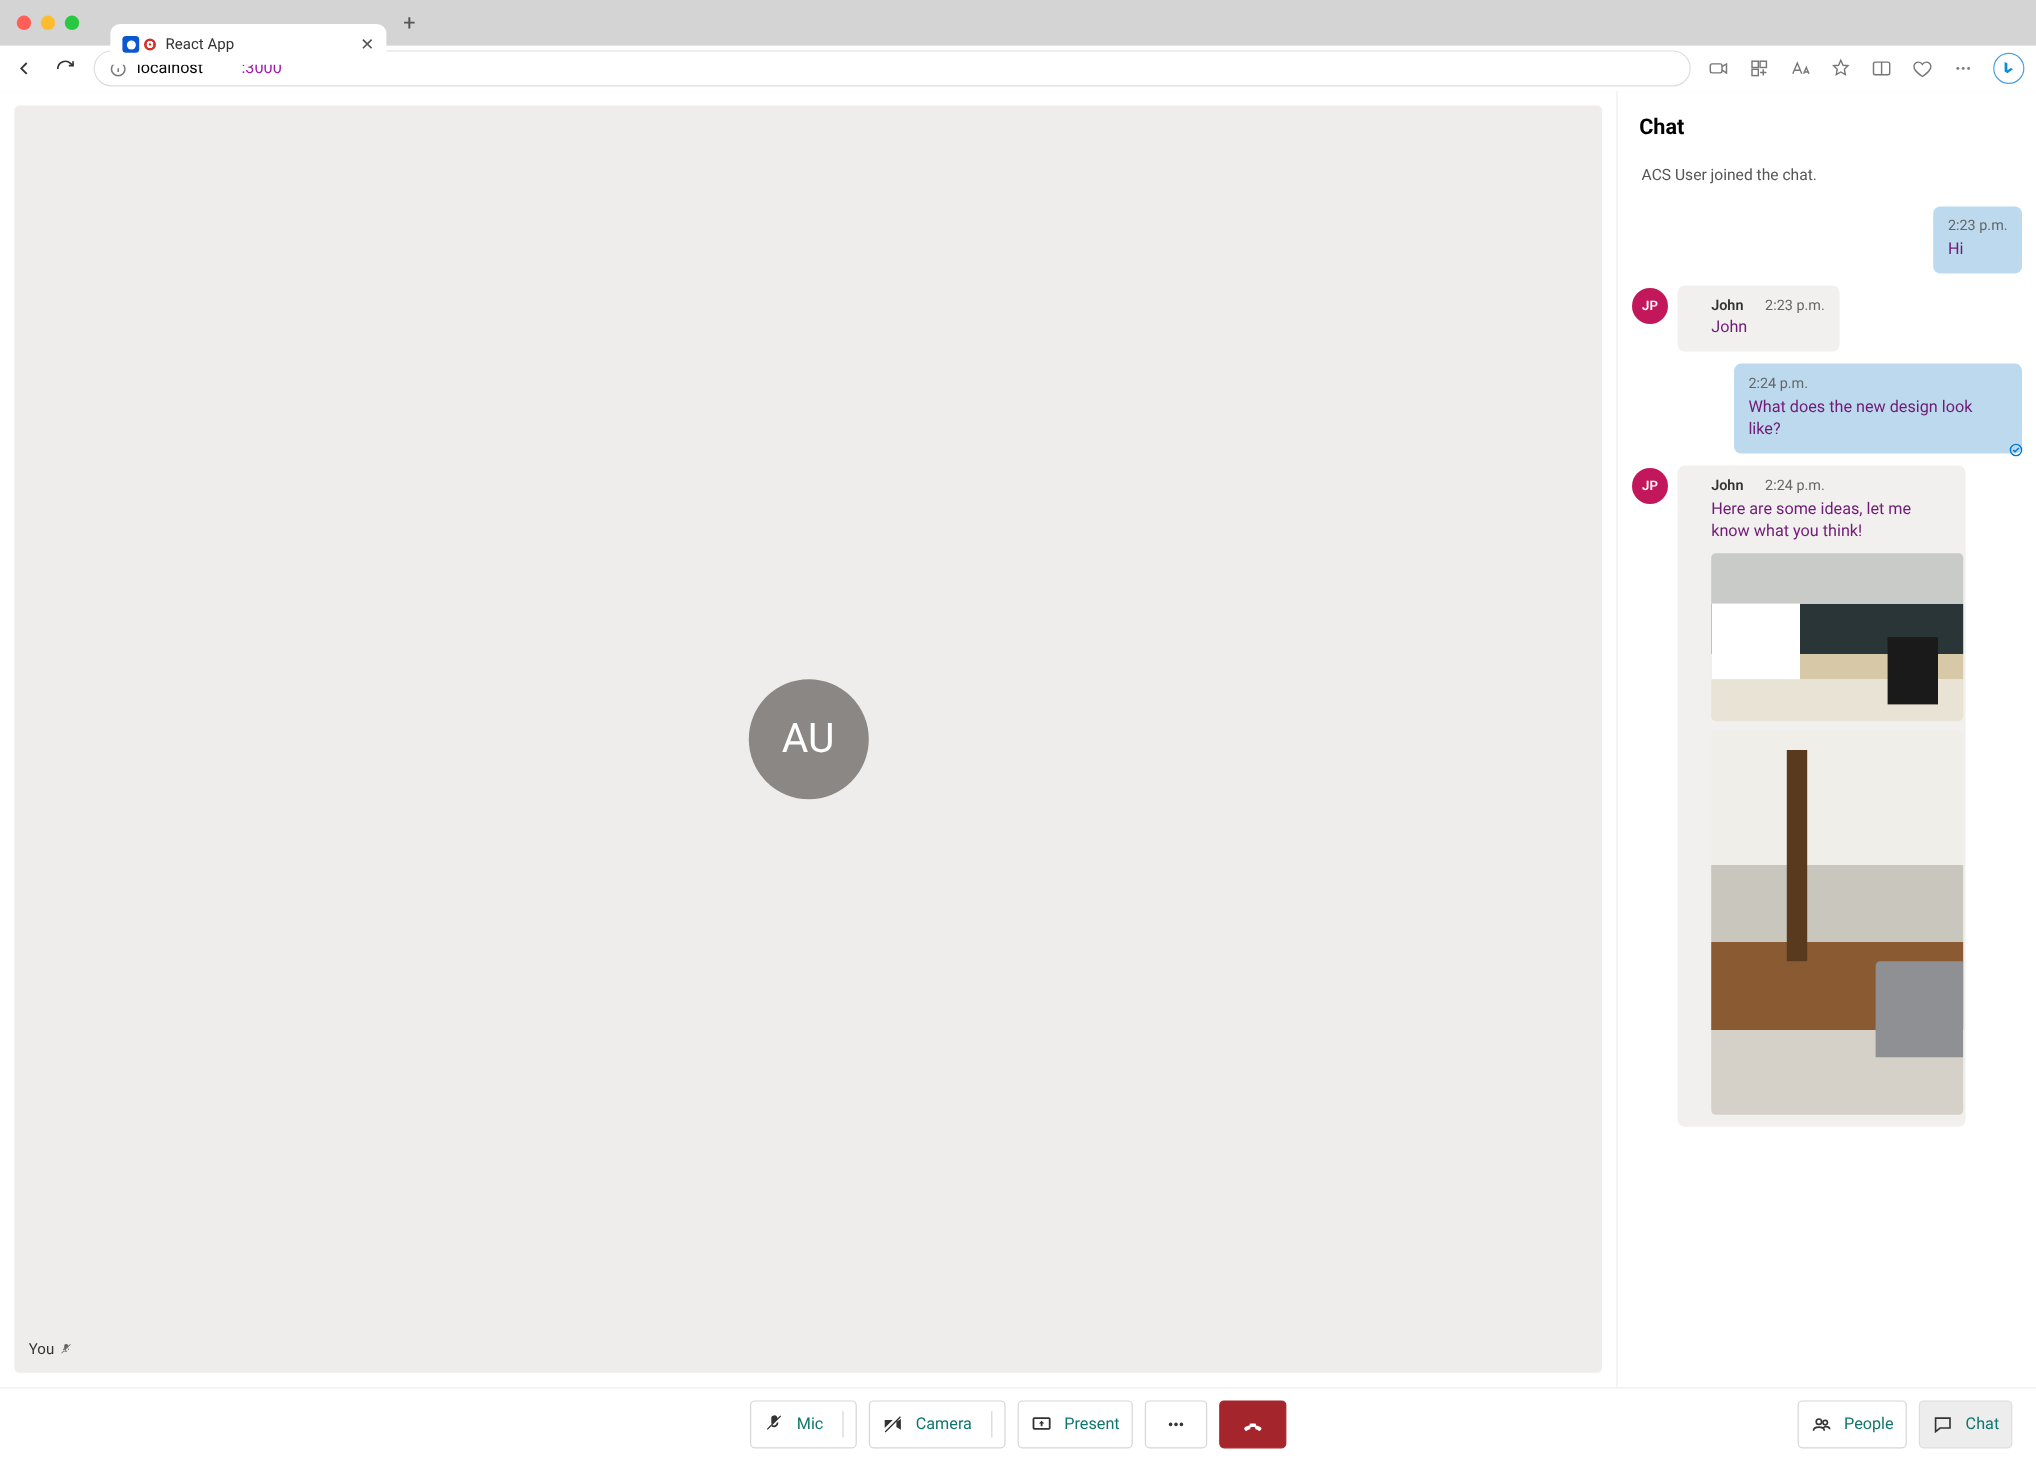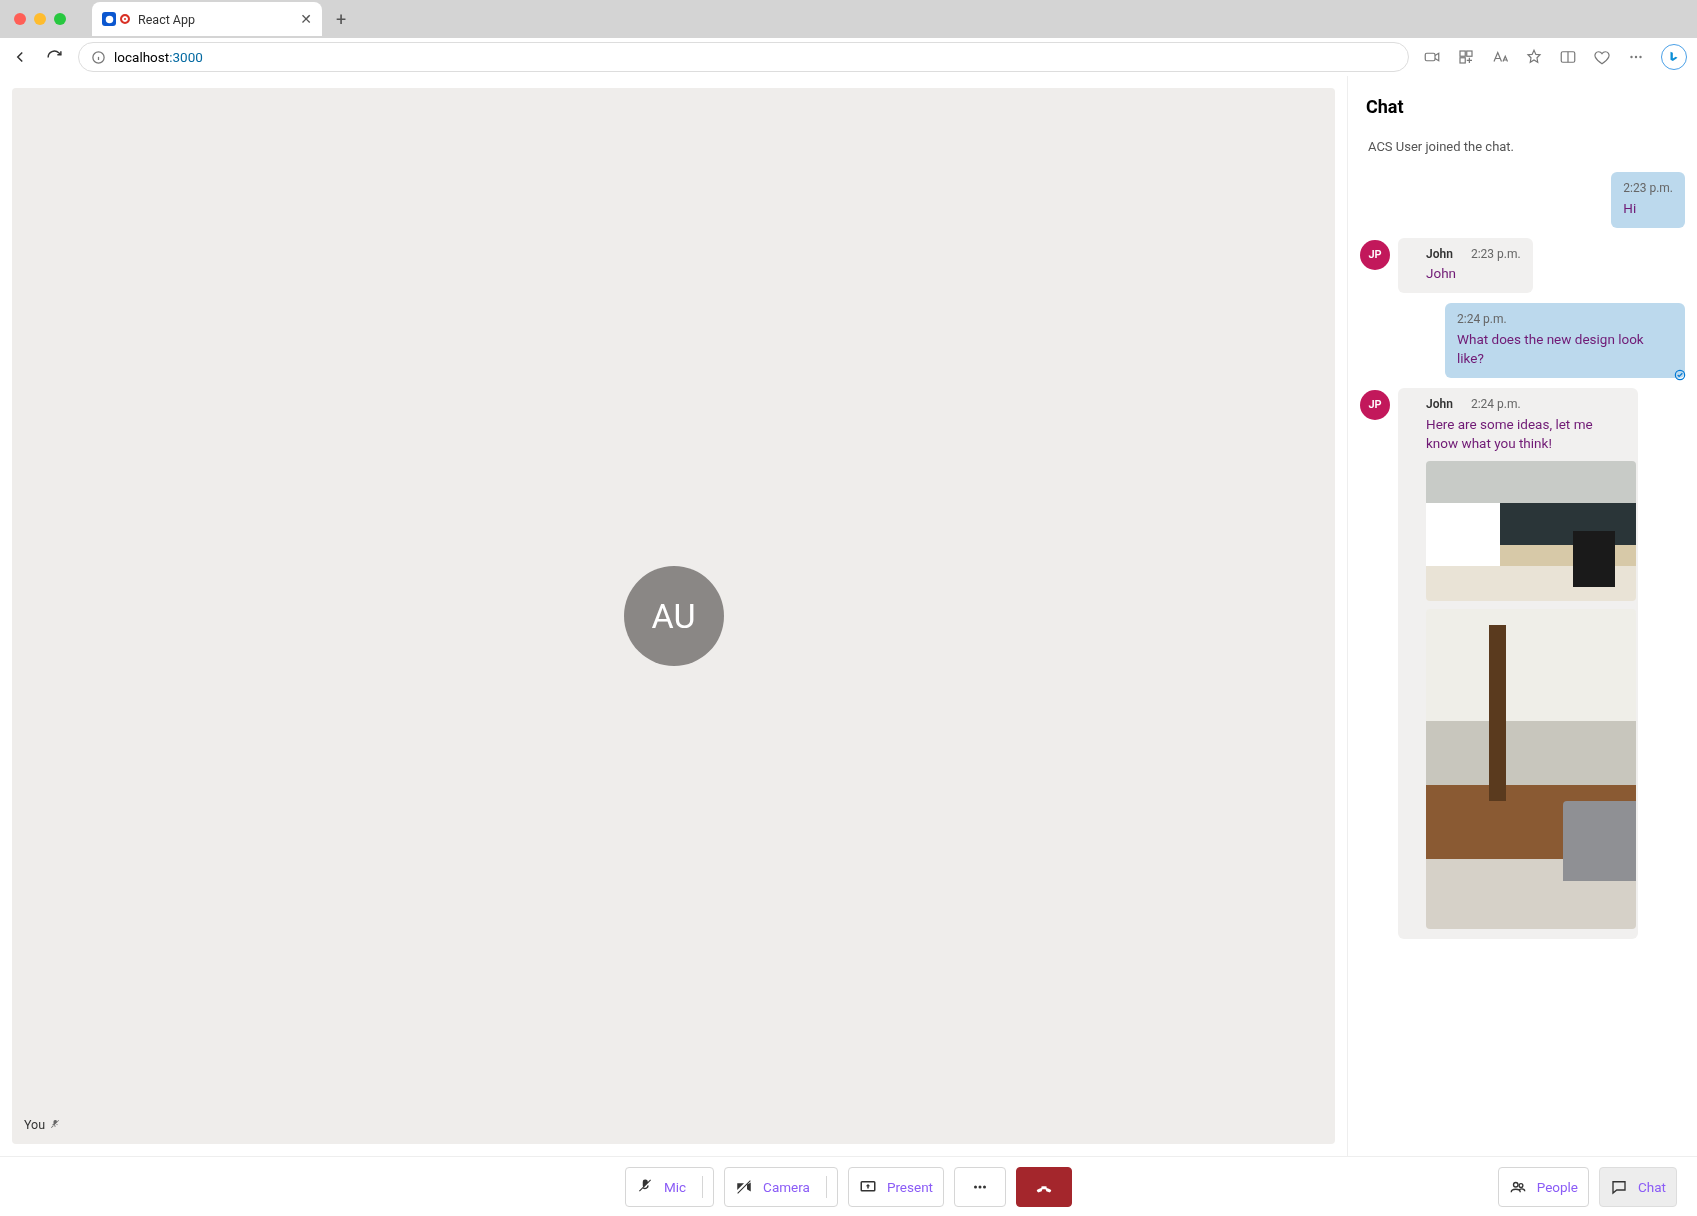--- a/index.html
+++ b/index.html
@@ -4,34 +4,34 @@
 <style>
 * { margin: 0; padding: 0; box-sizing: border-box; font-family: -apple-system, BlinkMacSystemFont, "Segoe UI", Roboto, sans-serif; }
 html, body { width: 1697px; height: 1216px; overflow: hidden; background: #fff; }
 
 
 .browser-chrome { width: 100%; height: 76px; background: #d4d4d4; border-bottom: 1px solid #ccc; }
 .tab-bar { height: 38px; display: flex; align-items: center; padding-left: 10px; gap: 6px; }
 .traffic-lights { display: flex; gap: 8px; margin-right: 20px; margin-left: 4px; }
 .tl { width: 12px; height: 12px; border-radius: 50%; }
 .tl.red { background: #ff5f57; } .tl.yellow { background: #febc2e; } .tl.green { background: #28c840; }
-.tab { background: #fff; border-radius: 8px 8px 0 0; height: 34px; width: 230px; display: flex; align-items: center; padding: 16px 10px; gap: 8px; font-size: 12.5px; color: #333; position: relative; top: 0; }
+.tab { background: #fff; border-radius: 8px 8px 0 0; height: 34px; width: 230px; display: flex; align-items: center; padding: 16px 10px; gap: 8px; font-size: 12.5px; color: #333; position: relative; top: 18px; }
 .tab-icons { display: flex; gap: 4px; align-items: center; }
 .tab-favicon { width: 14px; height: 14px; background: #0b57d0; border-radius: 3px; display:flex; align-items:center; justify-content:center; }
 .tab-record { width: 10px; height: 10px; border: 2px solid #d93025; border-radius: 50%; background:#d93025; box-shadow: inset 0 0 0 2px #fff; }
 .tab-title { flex: 1; }
 .tab-close { font-size: 14px; color: #555; cursor: pointer; }
 .new-tab { font-size: 18px; color: #555; margin-left: 8px; cursor:pointer; }
 
 .addr-bar { height: 38px; background: #fff; display: flex; align-items: center; padding: 0 10px; gap: 14px; }
 .addr-btn { width: 20px; height: 20px; display:flex; align-items:center; justify-content:center; color:#555; }
 .addr-field { flex: 1; height: 30px; border-radius: 15px; border: 1px solid #ddd; display: flex; align-items: center; padding: 0 12px; gap: 8px; font-size: 13.5px; color: #333; }
 .addr-secure { color: #777; }
 .addr-host { color: #000; }
-.addr-port { color: #0369a1; }
+.addr-port { color: #a21caf; padding-left: 32px; }
 .addr-right { display: flex; gap: 16px; align-items: center; color: #777; }
 .addr-right .icon-btn svg { width: 18px; height: 18px; }
 .bing { width: 26px; height: 26px; border-radius: 50%; border:1.5px solid #4aa0e7; display:flex; align-items:center; justify-content:center; color:#0b57d0; font-weight:bold; font-size:14px; }
 
 
 .app { width: 100%; height: calc(1216px - 76px); display: flex; flex-direction: column; background: #fff; }
 .app-body { flex: 1; display: flex; min-height: 0; }
 .video-area { flex: 1; background: #efedeb; margin: 12px; border-radius: 4px; position: relative; display:flex; align-items:center; justify-content:center; }
 .avatar-big { width: 100px; height: 100px; border-radius: 50%; background: #8a8785; display:flex; align-items:center; justify-content:center; color:#fff; font-size: 34px; font-weight: 400; }
 .you-label { position:absolute; left: 12px; bottom: 12px; font-size: 12.5px; color:#333; display:flex; align-items:center; gap:4px; }
@@ -58,21 +58,21 @@
 .read-mark svg { width: 14px; height: 14px; color: #0078d4; }
 
 .chat-input-wrap { padding: 10px 14px; }
 .chat-input { display:flex; align-items:center; border:1px solid #888; border-radius:3px; height: 38px; padding: 0 10px; }
 .chat-input input { flex:1; border:none; outline:none; font-size: 13.5px; background:transparent; }
 .send-btn svg { width: 18px; height: 18px; color: #999; }
 
 
 .toolbar { height: 60px; border-top: 1px solid #eee; display: flex; align-items: center; justify-content: center; position: relative; padding: 0 20px; }
 .toolbar-center { display:flex; gap: 10px; }
-.tbtn { height: 40px; border: 1px solid #d6d6d6; background:#fff; border-radius: 4px; display:flex; align-items:center; padding: 0 10px; gap: 10px; font-size: 13.5px; color:#8b5cf6; cursor:pointer; }
+.tbtn { height: 40px; border: 1px solid #d6d6d6; background:#fff; border-radius: 4px; display:flex; align-items:center; padding: 0 10px; gap: 10px; font-size: 13.5px; color:#0f766e; cursor:pointer; }
 .tbtn .ticon { width: 18px; height: 18px; display:flex; align-items:center; justify-content:center; }
 .tbtn .divider { width:1px; height: 22px; background: #d6d6d6; margin-left: 6px; }
 .tbtn.more { width: 52px; justify-content:center; }
 .tbtn.hangup { background: #a4262c; border-color:#a4262c; color:#fff; width: 56px; justify-content:center; }
 .toolbar-right { position:absolute; right: 20px; display:flex; gap: 10px; }
 .tbtn.chat-active { background: #ededed; border-color:#ddd; }
 
 svg { display: block; }
 
 

